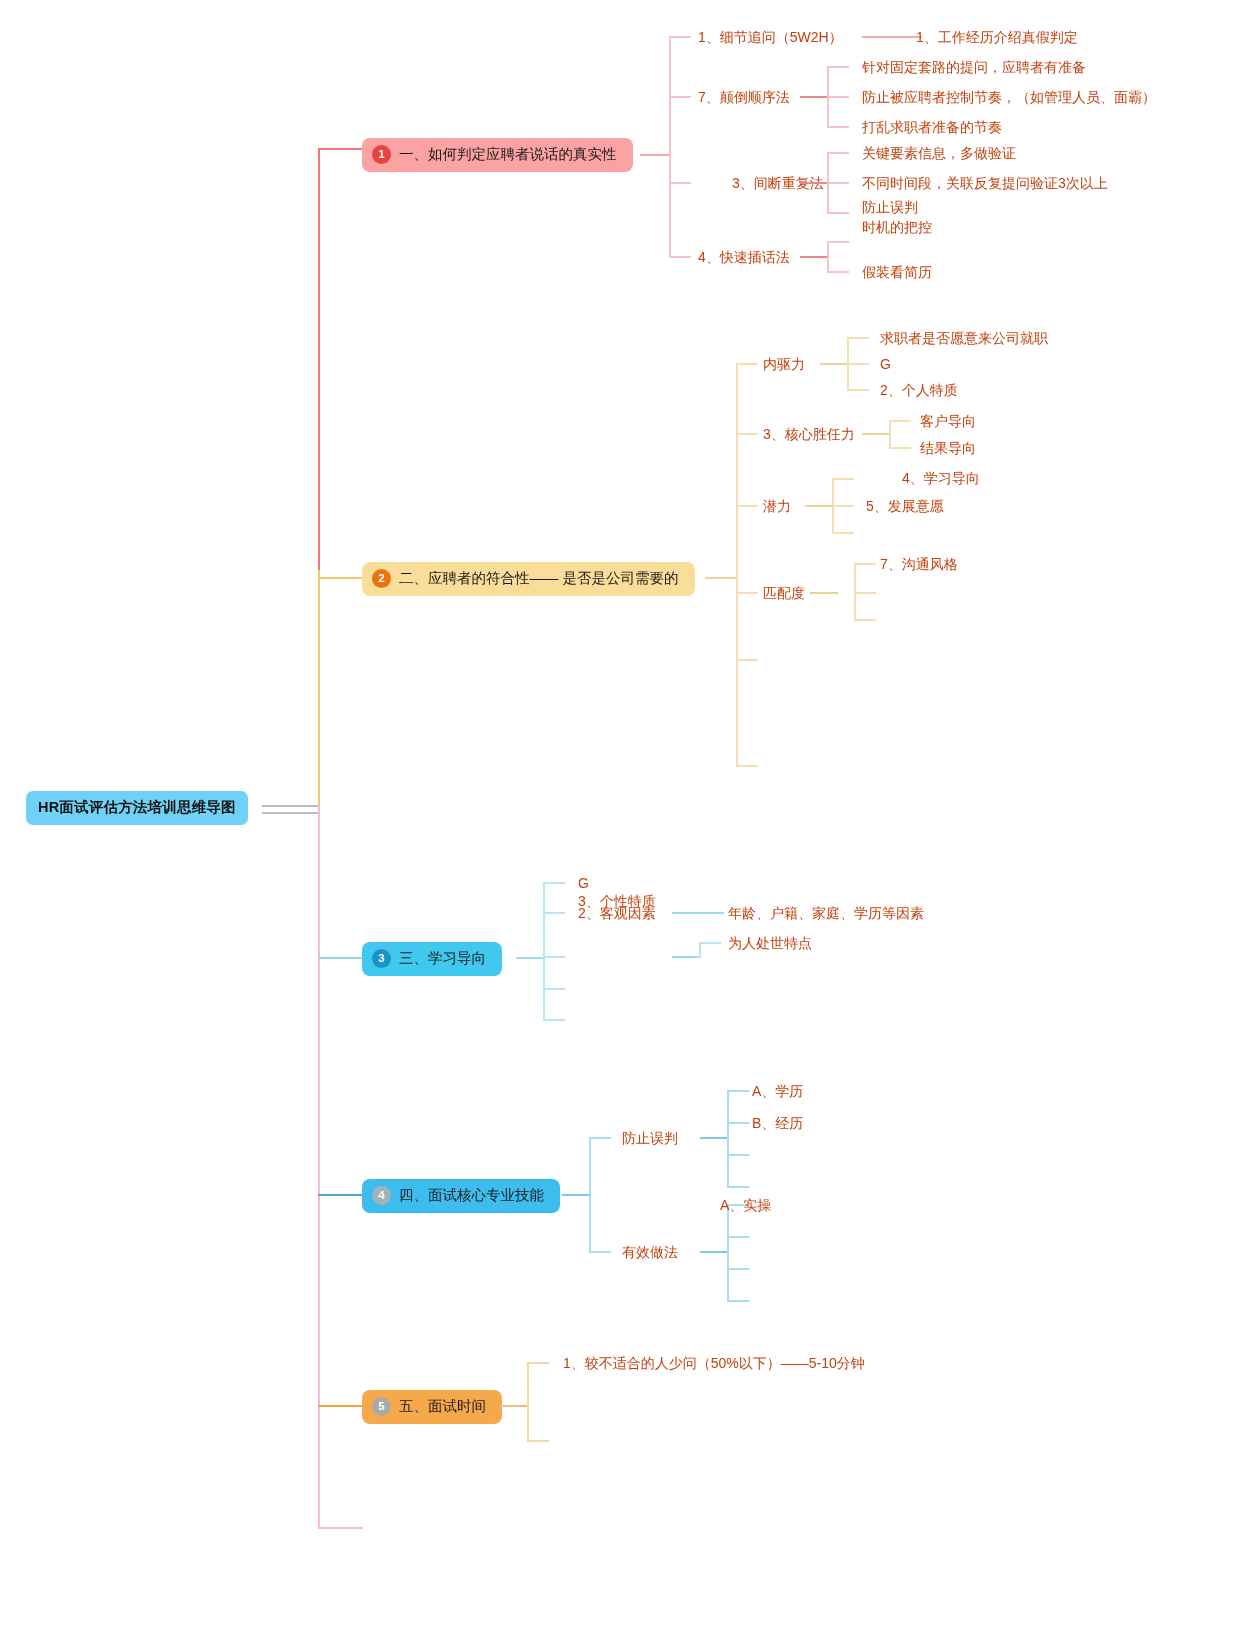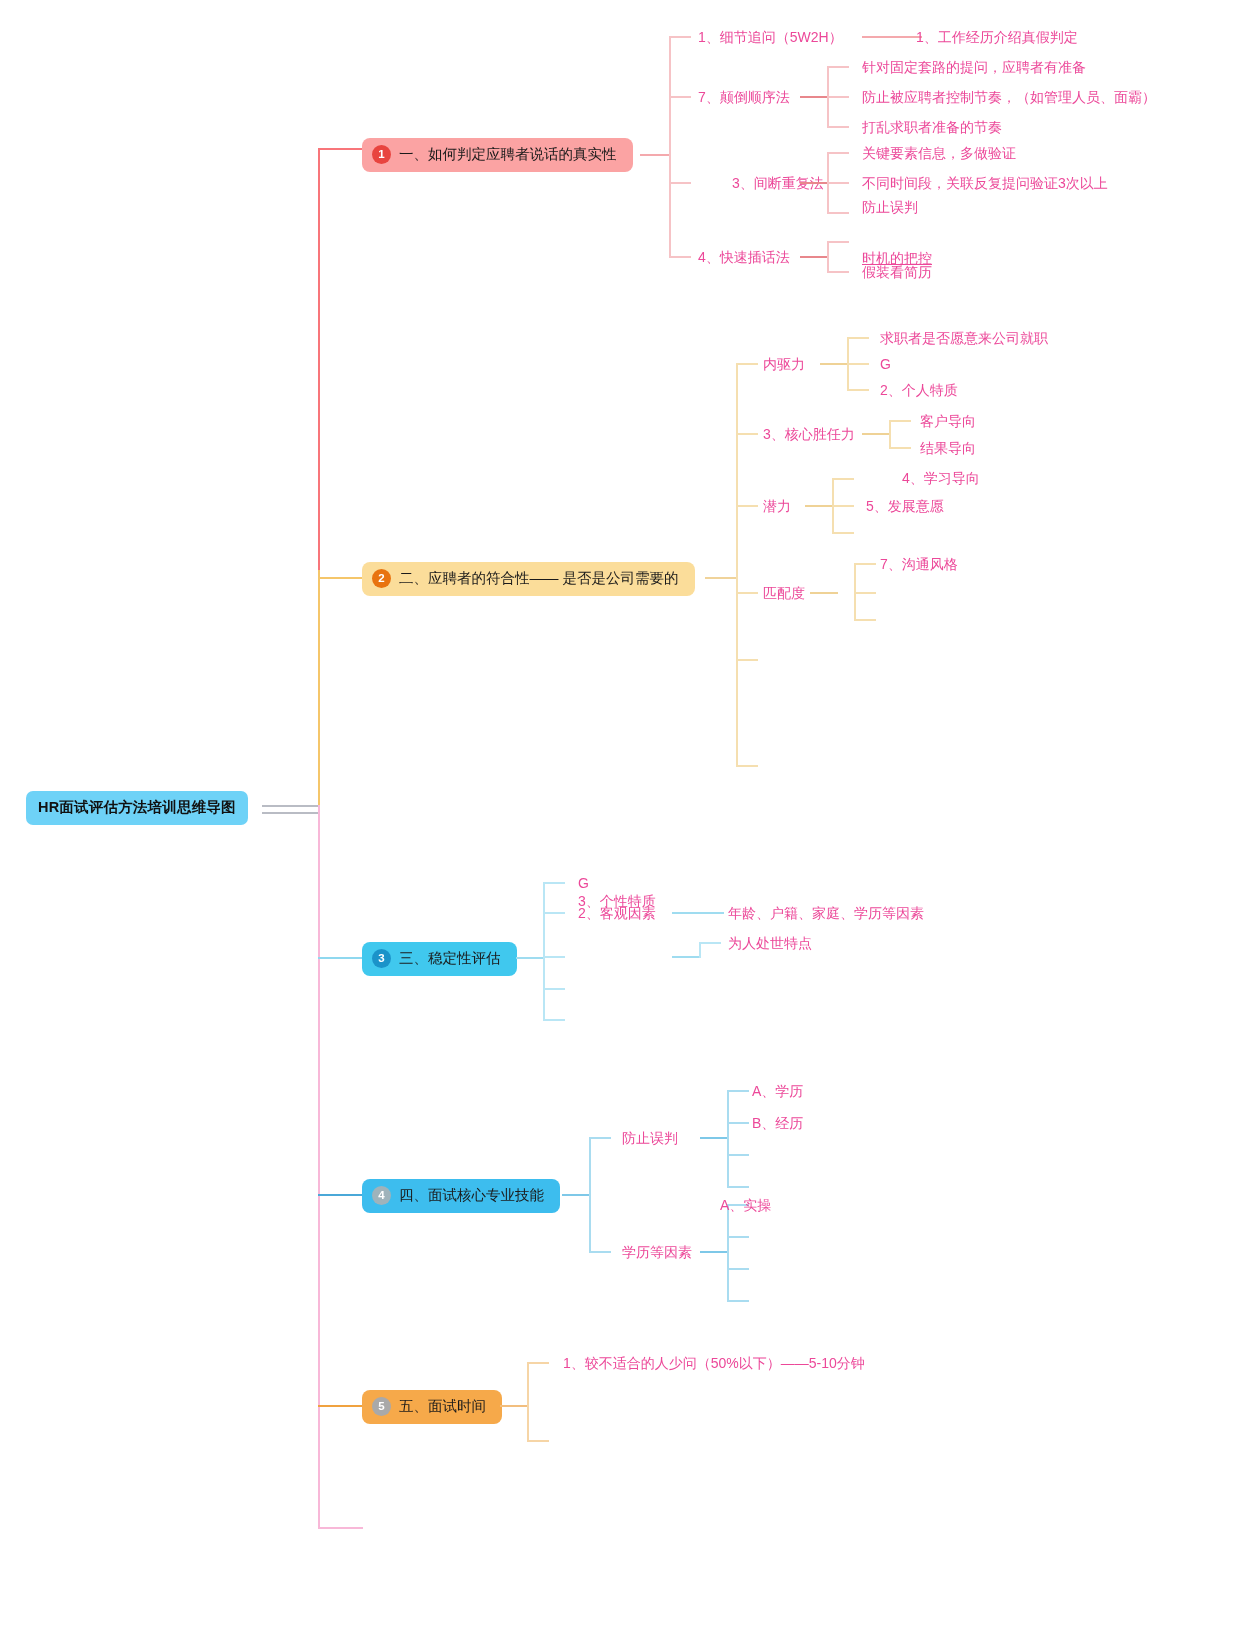--- a/index.html
+++ b/index.html
@@ -52,21 +52,21 @@
   .t-blue{background:#3dbdee;}
   .t-blue .num{background:#9fb3bb;}
   .t-amber{background:#f6a94a;}
   .t-amber .num{background:#a9a9a9;}
 
   
   .leaf{
     position:absolute;
     white-space:nowrap;
     font-size:14px;
-    color:#ec4899;
+    color:#c2410c;
     line-height:1;
   }
 </style>
 </head>
 <body>
 
 <div id="canvas">
 
   <div class="root-node" style="left:26px;top:791px;">
     <span>HR面试评估方法培训思维导图</span>
@@ -118,21 +118,21 @@
   <div class="ln h" style="left:827px;top:182px;width:22px;background:#f6c3c6;"></div>
   <div class="ln h" style="left:827px;top:212px;width:22px;background:#f6c3c6;"></div>
   <div class="leaf" style="left:862px;top:146px;"><span>关键要素信息，多做验证</span></div>
   <div class="leaf" style="left:862px;top:176px;"><span>不同时间段，关联反复提问验证3次以上</span></div>
   <div class="leaf" style="left:862px;top:200px;"><span>防止误判</span></div>
 
   <div class="ln h" style="left:800px;top:256px;width:28px;background:#e8878c;"></div>
   <div class="ln v" style="left:827px;top:241px;height:31px;background:#f6c3c6;"></div>
   <div class="ln h" style="left:827px;top:241px;width:22px;background:#f6c3c6;"></div>
   <div class="ln h" style="left:827px;top:271px;width:22px;background:#f6c3c6;"></div>
-  <div class="leaf" style="left:862px;top:251px;text-decoration:underline;"><span>时机的把控</span></div>
+  <div class="leaf" style="left:862px;top:220px;"><span>时机的把控</span></div>
   <div class="leaf" style="left:862px;top:265px;"><span>假装看简历</span></div>
 
   <div class="ln h" style="left:318px;top:577px;width:46px;background:#f5c66a;"></div>
   <div class="topic t-orange" style="left:362px;top:562px;">
     <span class="num">2</span>
     <span>二、应聘者的符合性—— 是否是公司需要的</span>
   </div>
 
   <div class="ln h" style="left:705px;top:577px;width:32px;background:#f0d39a;"></div>
   <div class="ln v" style="left:736px;top:363px;height:402px;background:#f5dfb0;"></div>
@@ -175,21 +175,21 @@
   <div class="ln h" style="left:810px;top:592px;width:28px;background:#efd296;"></div>
   <div class="ln v" style="left:854px;top:563px;height:56px;background:#f5dfb0;"></div>
   <div class="ln h" style="left:854px;top:563px;width:22px;background:#f5dfb0;"></div>
   <div class="ln h" style="left:854px;top:592px;width:22px;background:#f5dfb0;"></div>
   <div class="ln h" style="left:854px;top:619px;width:22px;background:#f5dfb0;"></div>
   <div class="leaf" style="left:880px;top:557px;"><span>7、沟通风格</span></div>
 
   <div class="ln h" style="left:318px;top:957px;width:46px;background:#8fd8ef;"></div>
   <div class="topic t-cyan" style="left:362px;top:942px;">
     <span class="num">3</span>
-    <span>三、稳定性评估</span>
+    <span>三、学习导向</span>
   </div>
 
   <div class="ln h" style="left:516px;top:957px;width:28px;background:#9fdcf0;"></div>
   <div class="ln v" style="left:543px;top:882px;height:137px;background:#b9e6f5;"></div>
   <div class="ln h" style="left:543px;top:882px;width:22px;background:#b9e6f5;"></div>
   <div class="ln h" style="left:543px;top:912px;width:22px;background:#b9e6f5;"></div>
   <div class="ln h" style="left:543px;top:956px;width:22px;background:#b9e6f5;"></div>
   <div class="ln h" style="left:543px;top:988px;width:22px;background:#b9e6f5;"></div>
   <div class="ln h" style="left:543px;top:1019px;width:22px;background:#b9e6f5;"></div>
 
@@ -210,21 +210,21 @@
     <span class="num">4</span>
     <span>四、面试核心专业技能</span>
   </div>
 
   <div class="ln h" style="left:562px;top:1194px;width:28px;background:#7ec8e8;"></div>
   <div class="ln v" style="left:589px;top:1137px;height:115px;background:#a9dcf0;"></div>
   <div class="ln h" style="left:589px;top:1137px;width:22px;background:#a9dcf0;"></div>
   <div class="ln h" style="left:589px;top:1251px;width:22px;background:#a9dcf0;"></div>
 
   <div class="leaf" style="left:622px;top:1131px;"><span>防止误判</span></div>
-  <div class="leaf" style="left:622px;top:1245px;"><span>学历等因素</span></div>
+  <div class="leaf" style="left:622px;top:1245px;"><span>有效做法</span></div>
 
   <div class="ln h" style="left:700px;top:1137px;width:28px;background:#7ec8e8;"></div>
   <div class="ln v" style="left:727px;top:1090px;height:96px;background:#a9dcf0;"></div>
   <div class="ln h" style="left:727px;top:1090px;width:22px;background:#a9dcf0;"></div>
   <div class="ln h" style="left:727px;top:1122px;width:22px;background:#a9dcf0;"></div>
   <div class="ln h" style="left:727px;top:1154px;width:22px;background:#a9dcf0;"></div>
   <div class="ln h" style="left:727px;top:1186px;width:22px;background:#a9dcf0;"></div>
   <div class="leaf" style="left:752px;top:1084px;"><span>A、学历</span></div>
   <div class="leaf" style="left:752px;top:1116px;"><span>B、经历</span></div>
 

